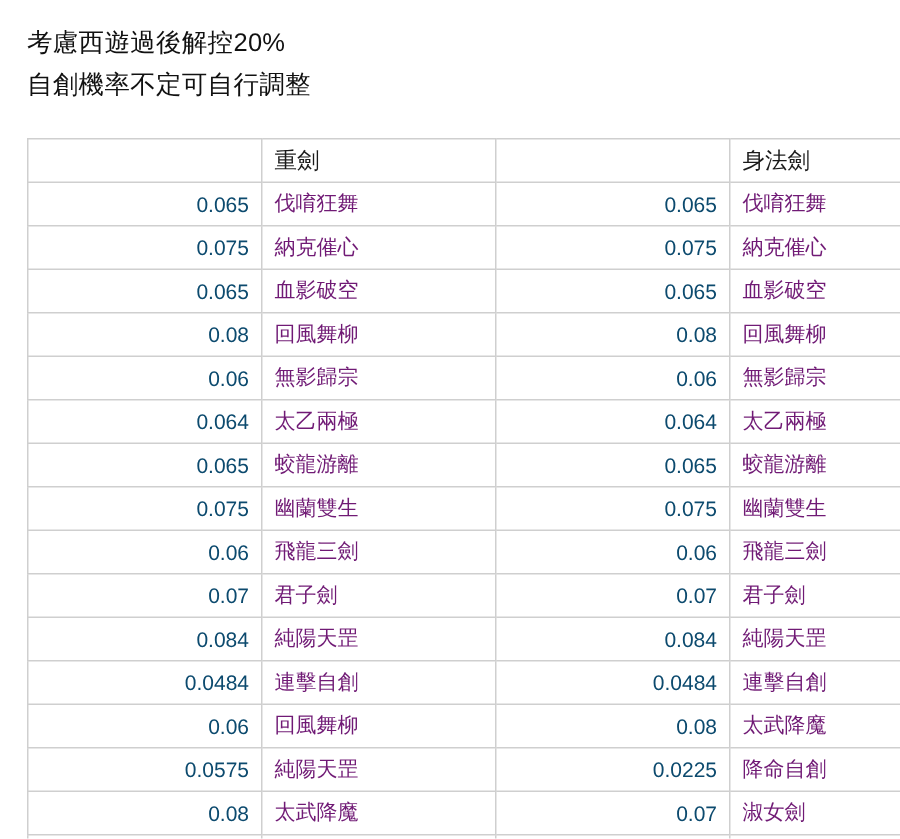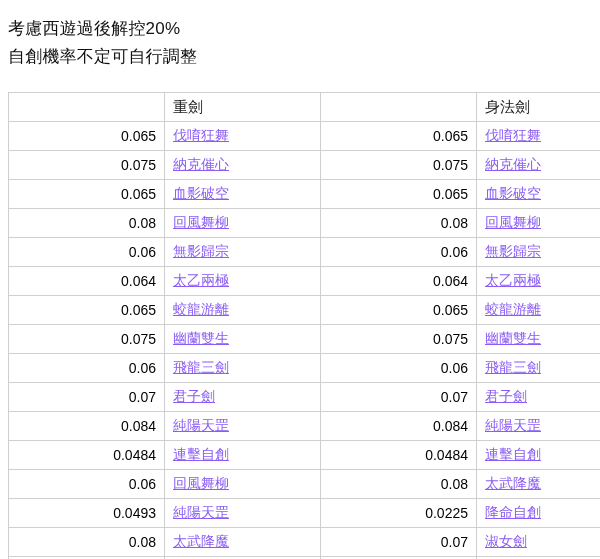--- a/index.html
+++ b/index.html
@@ -12,21 +12,21 @@
     background: #ffffff;
     font-family: "Liberation Sans", sans-serif;
     color: #1a1a1a;
     overflow: hidden;
   }
   .page {
     position: relative;
     width: 600px;
     height: 421px;
     box-sizing: border-box;
-    padding: 16px 18px 0 8px;
+    padding: 16px 18px 0 18px;
   }
   .headline {
     font-size: 17px;
     line-height: 26px;
     font-weight: 400;
     color: #111111;
     letter-spacing: 0.2px;
     white-space: nowrap;
   }
   .headline-2 {
@@ -43,22 +43,22 @@
   table.grid td {
     border: 1px solid #cfcfcf;
     height: 28px;
     padding: 0 8px;
     vertical-align: middle;
     white-space: nowrap;
     overflow: hidden;
   }
   .col-num  { width: 139px; text-align: right; }
   .col-name { width: 139px; text-align: left; }
-  .num { font-size: 14px; color: #000000; }
-  .name { font-size: 14px; color: #8b5cf6; text-decoration: underline; }
+  .num { font-size: 14px; color: #0c4a6e; }
+  .name { font-size: 14px; color: #701a75; }
   .hdr td {
     height: 30px;
   }
   .hdr .col-name {
     font-size: 15px;
     margin-top: 32px;
   }
   .total td { height: 28px; }
 </style>
 </head>
@@ -150,21 +150,21 @@
         <td class="col-num num">0.0484</td>
         <td class="col-name name">連擊自創</td>
       </tr>
       <tr>
         <td class="col-num num">0.06</td>
         <td class="col-name name">回風舞柳</td>
         <td class="col-num num">0.08</td>
         <td class="col-name name">太武降魔</td>
       </tr>
       <tr>
-        <td class="col-num num">0.0493</td>
+        <td class="col-num num">0.0575</td>
         <td class="col-name name">純陽天罡</td>
         <td class="col-num num">0.0225</td>
         <td class="col-name name">降命自創</td>
       </tr>
       <tr>
         <td class="col-num num">0.08</td>
         <td class="col-name name">太武降魔</td>
         <td class="col-num num">0.07</td>
         <td class="col-name name">淑女劍</td>
       </tr>

